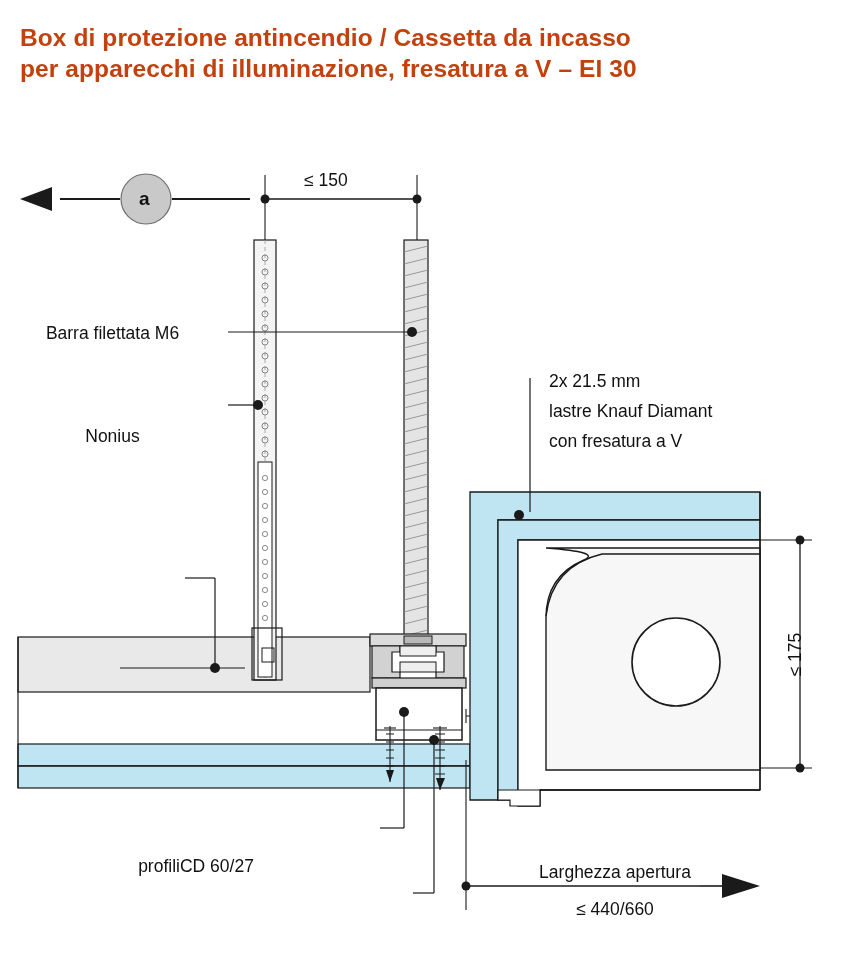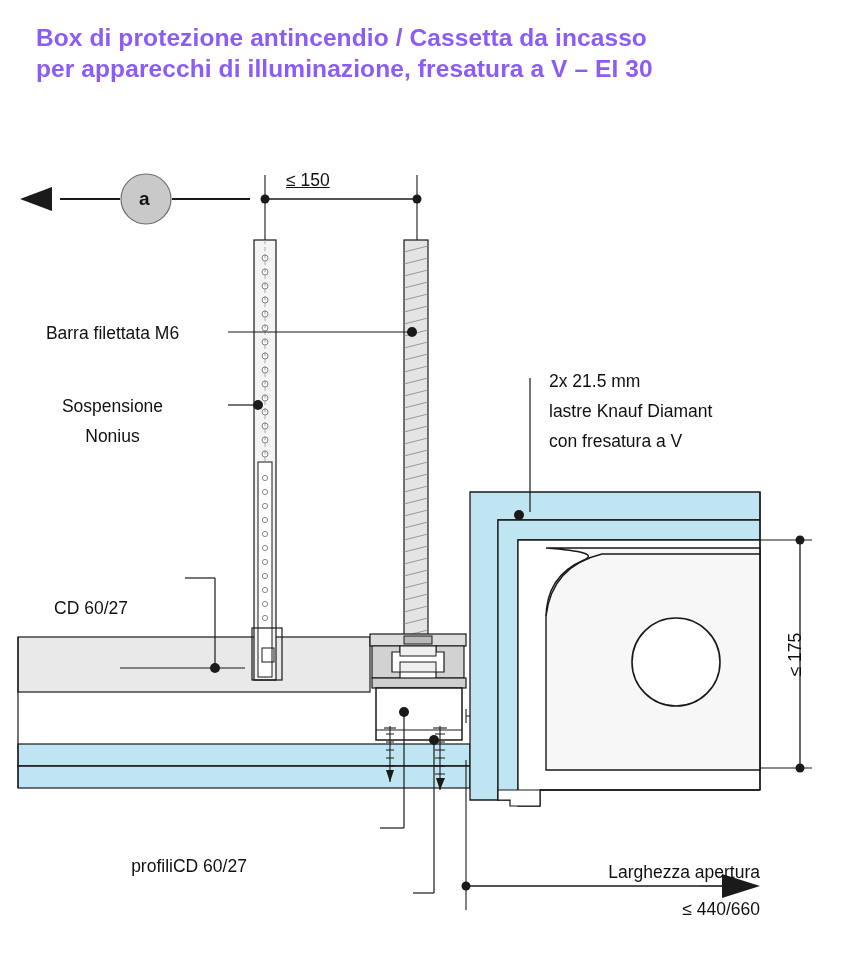--- a/index.html
+++ b/index.html
@@ -19,26 +19,25 @@
     position: relative;
     width: 852px;
     height: 958px;
   }
   
   .title {
     position: absolute;
     left: 20px;
     top: 22px;
     width: 800px;
-    color: #8b5cf6;
+    color: #c2410c;
     font-weight: bold;
     font-size: 24.5px;
     line-height: 31px;
     letter-spacing: 0.1px;
-    margin-left: 16px;
   }
   .title .line {
     display: block;
     white-space: nowrap;
   }
   
   #drawing {
     position: absolute;
     left: 0;
     top: 0;
@@ -47,21 +46,21 @@
   }
   
   .lbl {
     position: absolute;
     font-size: 17.5px;
     line-height: 23px;
     color: #111111;
     white-space: nowrap;
   }
   .lbl.ar { text-align: center; }
-  .lbl.ct { text-align: right; }
+  .lbl.ct { text-align: center; }
   .dim {
     position: absolute;
     font-size: 17.5px;
     color: #111111;
     white-space: nowrap;
   }
   .vdim {
     position: absolute;
     font-size: 17.5px;
     color: #111111;
@@ -295,33 +294,31 @@
       <circle cx="258" cy="405" r="5"></circle>
       <circle cx="215" cy="668" r="5"></circle>
       <circle cx="519" cy="515" r="5"></circle>
       <circle cx="404" cy="712" r="5"></circle>
       <circle cx="434" cy="740" r="5"></circle>
     </g>
   </svg>
 
   <div class="bubble-letter" style="left:139px; top:188px;">a</div>
 
-  <div class="dim" style="left:286px; top:170px;text-decoration:underline;">≤ 150</div>
+  <div class="dim" style="left:304px; top:170px;">≤ 150</div>
 
   <div class="vdim" style="left:735px; top:644px; width:120px; text-align:center;">≤ 175</div>
 
   <div class="lbl ar" style="left:0px; top:322px; width:225px;">Barra filettata M6</div>
 
-  <div class="lbl ar" style="left:0px; top:395px; width:225px;">Sospensione</div>
   <div class="lbl ar" style="left:0px; top:425px; width:225px;">Nonius</div>
 
-  <div class="lbl ar" style="left:0px; top:597px; width:182px;">CD 60/27</div>
 
   <div class="lbl" style="left:549px; top:370px;">2x 21.5 mm</div>
   <div class="lbl" style="left:549px; top:400px;">lastre Knauf Diamant</div>
   <div class="lbl" style="left:549px; top:430px;">con fresatura a V</div>
 
-  <div class="lbl ar" style="left:0px; top:855px; width:378px;">profiliCD 60/27</div>
+  <div class="lbl ar" style="left:0px; top:855px; width:378px;padding-left:7px;">profiliCD 60/27</div>
 
   <div class="lbl ct" style="left:470px; top:861px; width:290px;">Larghezza apertura</div>
   <div class="lbl ct" style="left:470px; top:898px; width:290px;">≤ 440/660</div>
 
 </div>
 
 </body></html>

